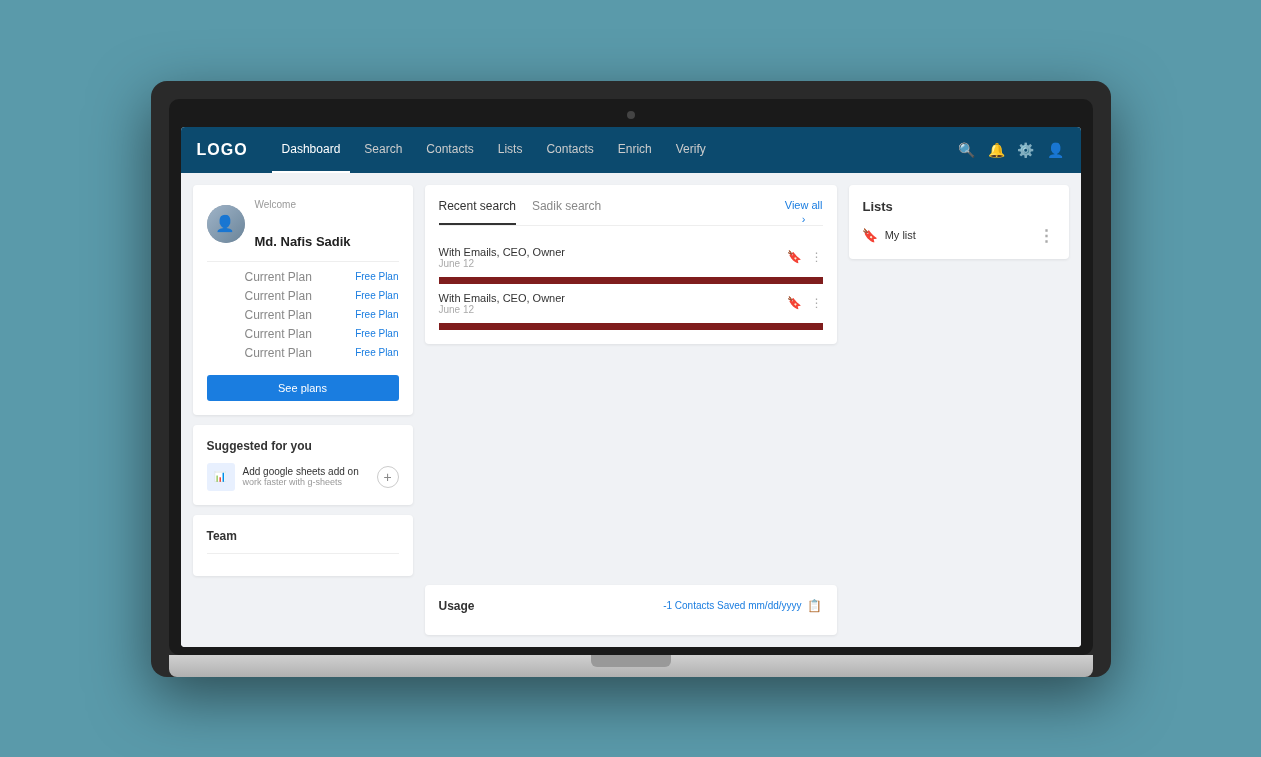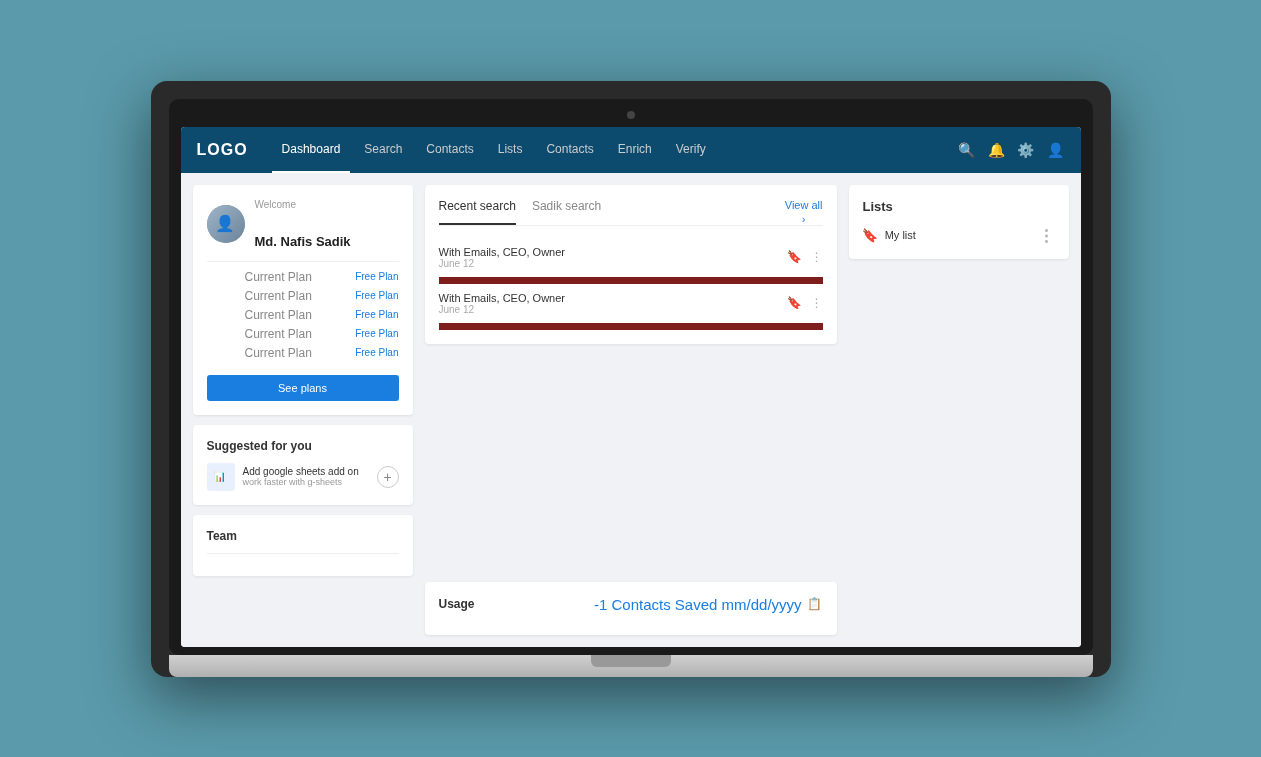--- a/index.html
+++ b/index.html
@@ -343,21 +343,21 @@
       align-items: center;
       justify-content: space-between;
       margin-bottom: 8px;
     }
     .usage-title {
       font-size: 12px;
       font-weight: bold;
       color: #333;
     }
     .usage-meta {
-      font-size: 15px;
+      font-size: 10px;
       color: #1a7de0;
       display: flex;
       align-items: center;
       gap: 6px;
     }
     .calendar-icon {
       font-size: 12px;
       color: #aaa;
     }
 

